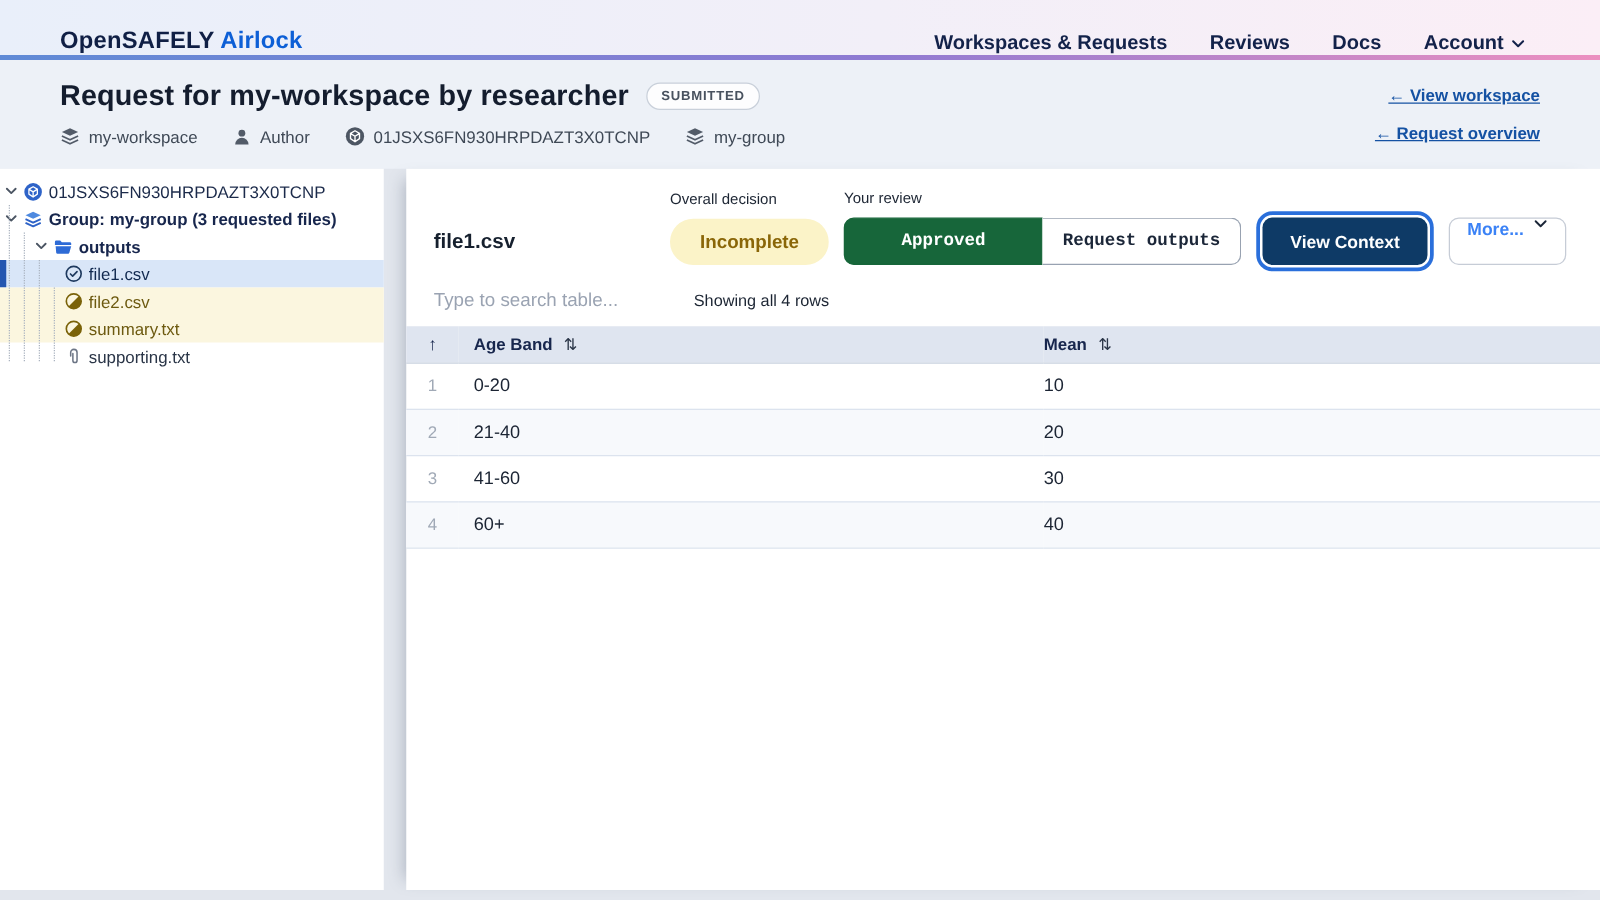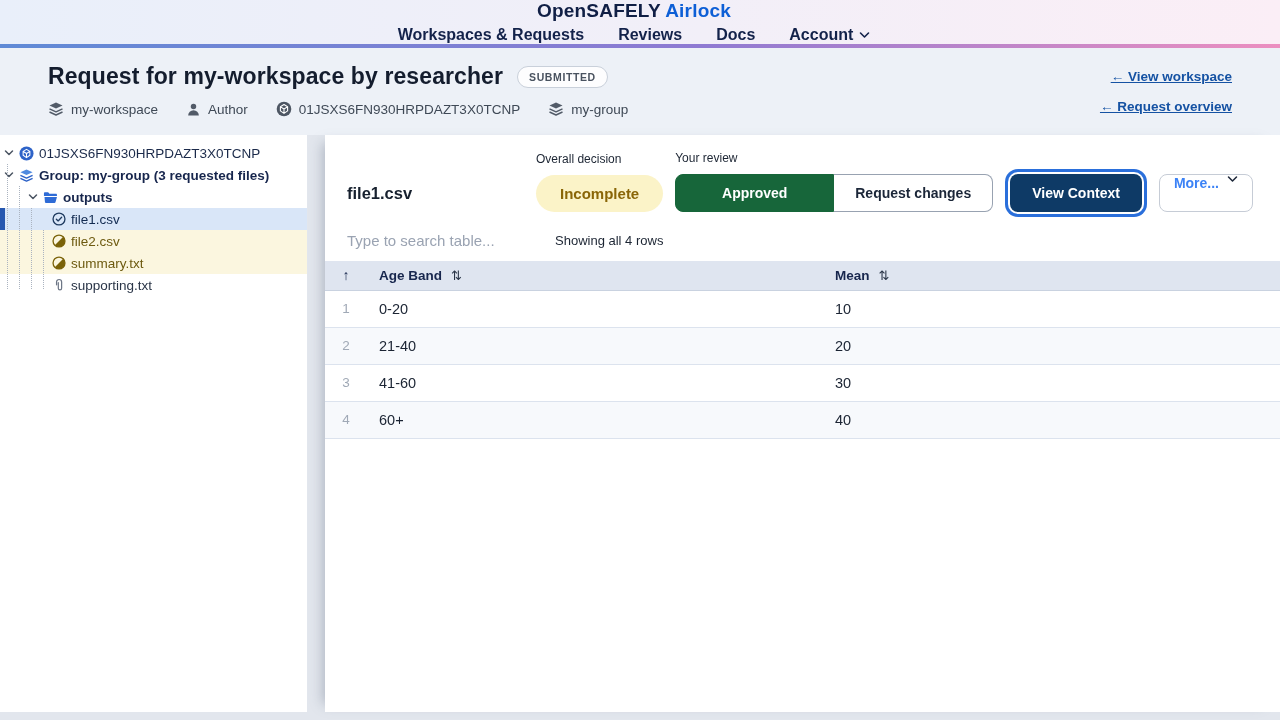--- a/index.html
+++ b/index.html
@@ -1,21 +1,21 @@
 <!DOCTYPE html>
 <html><head>
 <meta charset="utf-8">
 <style>
   * { box-sizing: border-box; margin: 0; padding: 0; }
   html,body { width:1280px; height:720px; overflow:hidden; }
   body { font-family:"Liberation Sans", sans-serif; background:#e2e6ed; color:#1b2433; }
 
   
-  .navbar { height:44px; display:flex; align-items:center; justify-content:space-between;
-    padding:0 60px 0 48px; background:linear-gradient(to right,#e9effa,#f2eff8 55%,#fbeef6);flex-direction:column; }
+  .navbar { height:44px; display:flex; align-items:flex-end; justify-content:space-between;
+    padding:0 60px 0 48px; background:linear-gradient(to right,#e9effa,#f2eff8 55%,#fbeef6); }
   .brand { font-size:19px; font-weight:800; letter-spacing:.2px; cursor:pointer; }
   .brand .b1 { color:#101f45; }
   .brand .b2 { color:#0d5fd6; }
   .nav-items { display:flex; align-items:center; gap:34px; }
   .nav-link { font-size:16px; font-weight:700; color:#13224a; cursor:pointer; display:flex; align-items:center; gap:6px; }
   .grad-bar { height:4px; background:linear-gradient(to right,#5f8ad6,#8f7ad2 55%,#ec8fc0); }
 
   
   .page-header { background:#edf1f7; padding:15px 48px 14px 48px; height:87px;
     display:flex; justify-content:space-between; }
@@ -48,21 +48,21 @@
 
   
   .file-header { display:flex; align-items:flex-end; padding:16px 27px 18px 22px; gap:12px; }
   .filename { font-size:16.5px; font-weight:800; color:#16202e; flex:1; margin-bottom:9px; }
   .ctl-col { display:flex; flex-direction:column; align-items:flex-start; gap:9px; }
   .ctl-label { font-size:12px; color:#1c2533; }
   .pill-incomplete { height:37px; display:flex; align-items:center; padding:0 24px; border-radius:19px;
     background:#fbf3c8; color:#8a6608; font-size:15px; font-weight:600; }
   .segmented { display:flex; }
   .seg-btn { height:38px; width:159px; font-size:14px; font-weight:700; display:flex;
-    align-items:center; justify-content:center; cursor:pointer; font-family:Liberation Sans, sans-serif; }
+    align-items:center; justify-content:center; cursor:pointer; font-family:Liberation Mono, monospace; }
   .seg-approved { background:#17663a; color:#fff; border:1px solid #17663a; border-radius:8px 0 0 8px; }
   .seg-request { background:#fff; color:#1b2638; border:1px solid #98a2b1; border-left:none; border-radius:0 8px 8px 0; }
   .btn-view-context { height:38px; padding:0 22px; border:none; border-radius:8px; background:#0e3a66;
     color:#fff; font-size:14px; font-weight:700; cursor:pointer; margin:0 5px;
     box-shadow:0 0 0 2px #fff, 0 0 0 5px #2a6fdb; font-family:inherit; }
   .btn-more { height:38px; padding:0 14px; background:#fff; border:1px solid #c6ccd6; border-radius:8px;
     color:#3b82f6; font-size:14px; font-weight:700; cursor:pointer; display:flex; align-items:flex-start; gap:8px; font-family:inherit; }
 
   
   .table-toolbar { display:flex; align-items:center; padding:2px 0 12px 22px; }
@@ -239,21 +239,21 @@
 
       <div class="ctl-col">
         <span class="ctl-label">Overall decision</span>
         <span class="pill-incomplete">Incomplete</span>
       </div>
 
       <div class="ctl-col">
         <span class="ctl-label">Your review</span>
         <div class="segmented">
           <button class="seg-btn seg-approved">Approved</button>
-          <button class="seg-btn seg-request">Request changes</button>
+          <button class="seg-btn seg-request">Request outputs</button>
         </div>
       </div>
 
       <button class="btn-view-context">View Context</button>
 
       <button class="btn-more">
         <span>More...</span>
         <svg width="11" height="8" viewBox="0 0 11 8">
             <path d="M1.5 2l4 4 4-4" fill="none" stroke="#1b2638" stroke-width="1.5" stroke-linecap="round" stroke-linejoin="round"></path>
           </svg>

